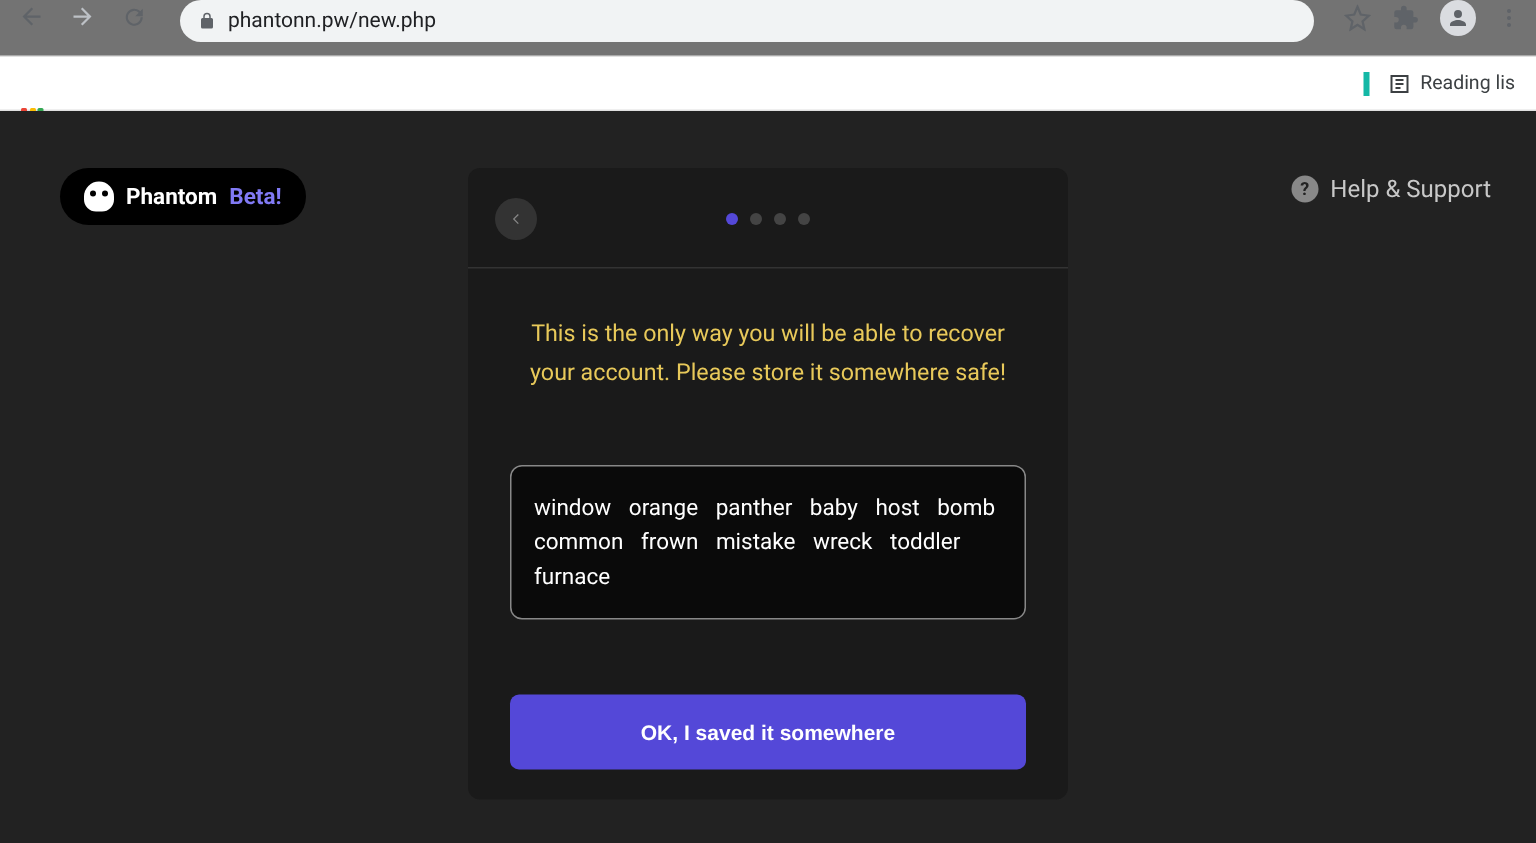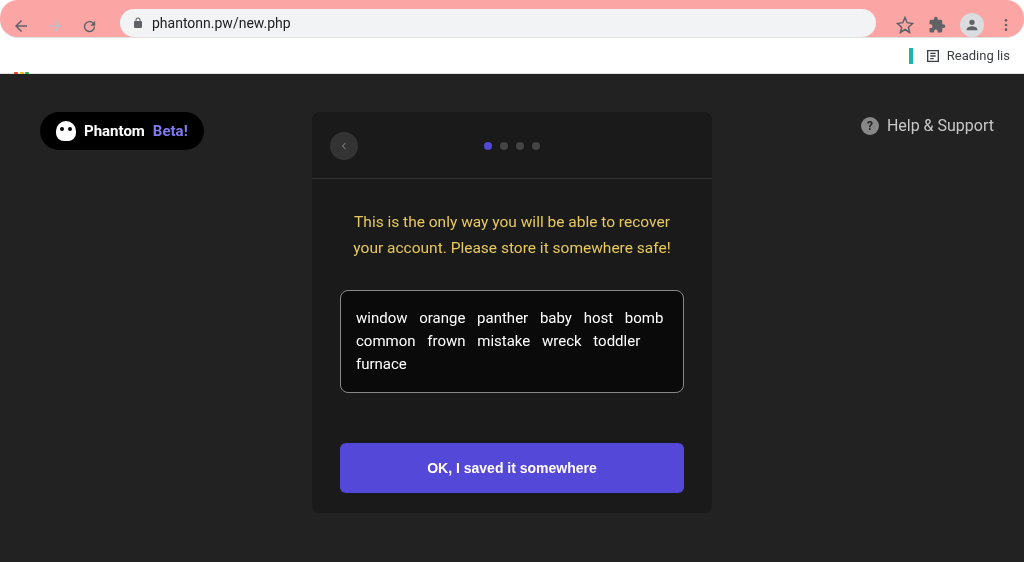--- a/index.html
+++ b/index.html
@@ -6,26 +6,25 @@
     body {
       font-family: -apple-system, BlinkMacSystemFont, "Segoe UI", Roboto, sans-serif;
       background: #fff;
       width: 1024px;
       height: 562px;
       overflow: hidden;
     }
     .browser-top {
       height: 38px;
       display: flex;
-      align-items: flex-end;
+      align-items: flex-start;
       padding: 0 10px;
       gap: 12px;
-      background: #fca5a5;
+      background: #737373;
       border-bottom: 1px solid #e0e0e0;
-      border-radius: 18px;
     }
     .nav-btn {
       width: 22px;
       height: 22px;
       display: flex;
       align-items: center;
       justify-content: center;
       color: #5f6368;
       cursor: pointer;
     }
@@ -212,21 +211,21 @@
     .modal-title {
       color: #fff;
       font-size: 25px;
       font-weight: 600;
       margin-bottom: 16px;
     }
     .modal-subtitle {
       color: #e8c95a;
       font-size: 15.5px;
       line-height: 1.7;
-      margin-bottom: 28px;
+      margin-bottom: 48px;
     }
     .phrase-box {
       border: 1px solid #888;
       border-radius: 8px;
       padding: 16px 15px;
       text-align: left;
       color: #fff;
       font-size: 15px;
       line-height: 1.55;
       word-spacing: 8px;

